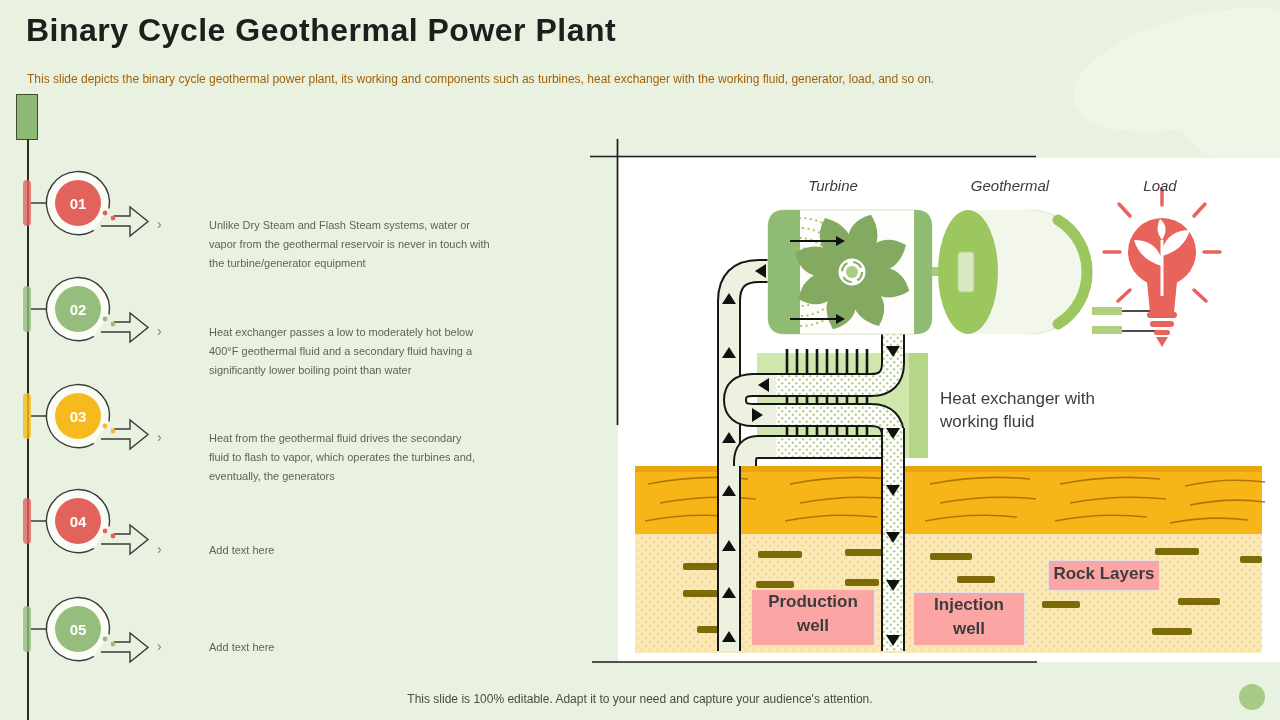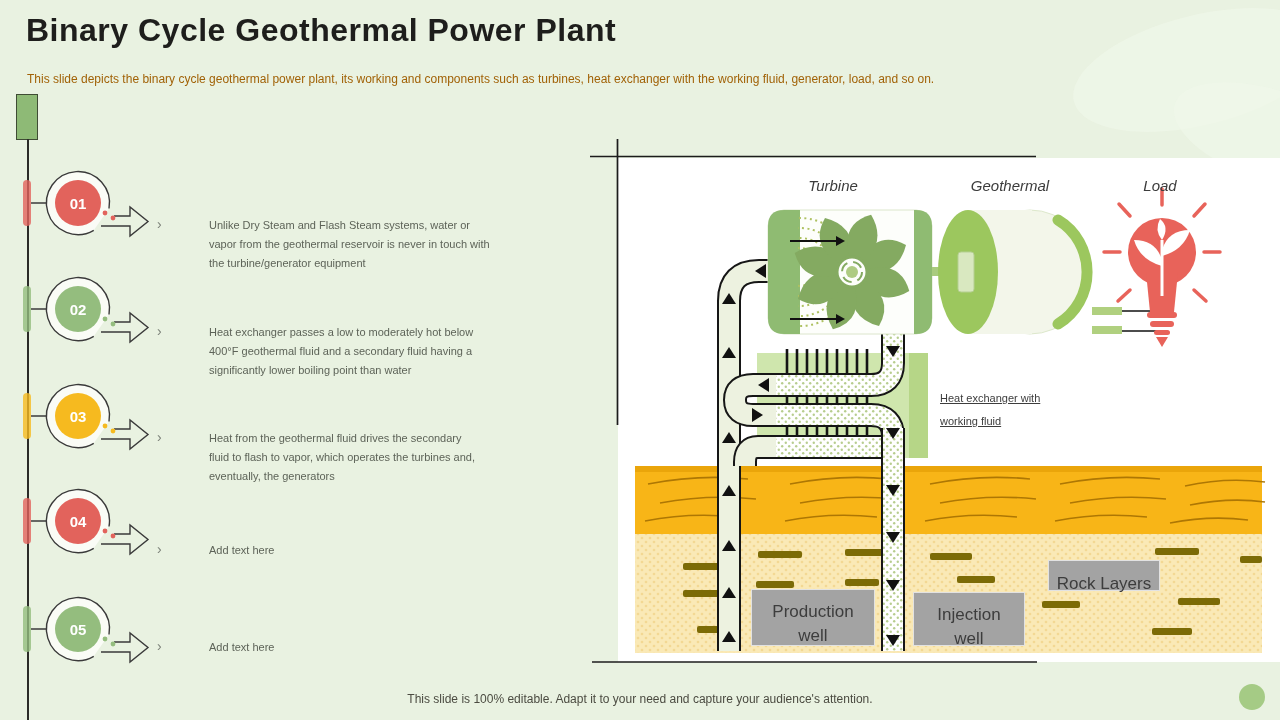--- a/index.html
+++ b/index.html
@@ -8,23 +8,23 @@
   .abs{position:absolute;}
   .deco-leaf{background:#f0f7e9;opacity:.65;border-radius:50%;}
   .page-title{left:26px;top:12px;font-size:32px;font-weight:bold;color:#1e1e1c;letter-spacing:.5px;}
   .page-subtitle{left:27px;top:72px;width:960px;font-size:12px;color:#a16207;}
   .title-block{left:16px;top:94px;width:22px;height:46px;background:#8eba76;border:1px solid #3f4c34;box-sizing:border-box;}
   .spine{left:27px;top:139px;width:2px;height:581px;background:#2b2b28;}
   .marker{left:18px;width:150px;height:92px;}
   .step-text{left:193px;width:395px;font-size:11px;line-height:19px;color:#5d6358;white-space:pre-line;margin-left:16px;}
   .chev{left:157px;font-size:14px;color:#7d837a;}
   .dlabel{font-size:15px;color:#3c3c3c;text-align:center;font-style:italic;}
-  .dlabel-big{font-size:11px;color:#3d3d3d;white-space:pre-line;text-decoration:underline;}
-  .wbox{background:#a3a3a3;border:1px solid #e2e2e2;box-sizing:border-box;text-align:center;
-        font-size:17px;color:#3d3d3d;line-height:24px;white-space:pre-line;padding-top:10px;}
+  .dlabel-big{font-size:17px;color:#3d3d3d;white-space:pre-line;}
+  .wbox{background:#fca5a5;border:1px solid #e2e2e2;box-sizing:border-box;text-align:center;
+        font-size:17px;color:#3d3d3d;line-height:24px;white-space:pre-line;padding-top:0;font-weight:bold;}
   .footer{left:0;right:0;top:692px;text-align:center;font-size:12px;color:#4b4b41;}
   .green-dot{left:1239px;top:684px;width:26px;height:26px;border-radius:50%;background:#a5cb85;}
   svg text{font-family:"Liberation Sans",sans-serif;}
 </style>
 </head>
 <body>
 
 <div class="abs deco-leaf" style="left:1070px;top:15px;width:260px;height:110px;transform:rotate(-14deg);"></div>
 <div class="abs deco-leaf" style="left:1170px;top:90px;width:200px;height:90px;transform:rotate(18deg);"></div>
 

